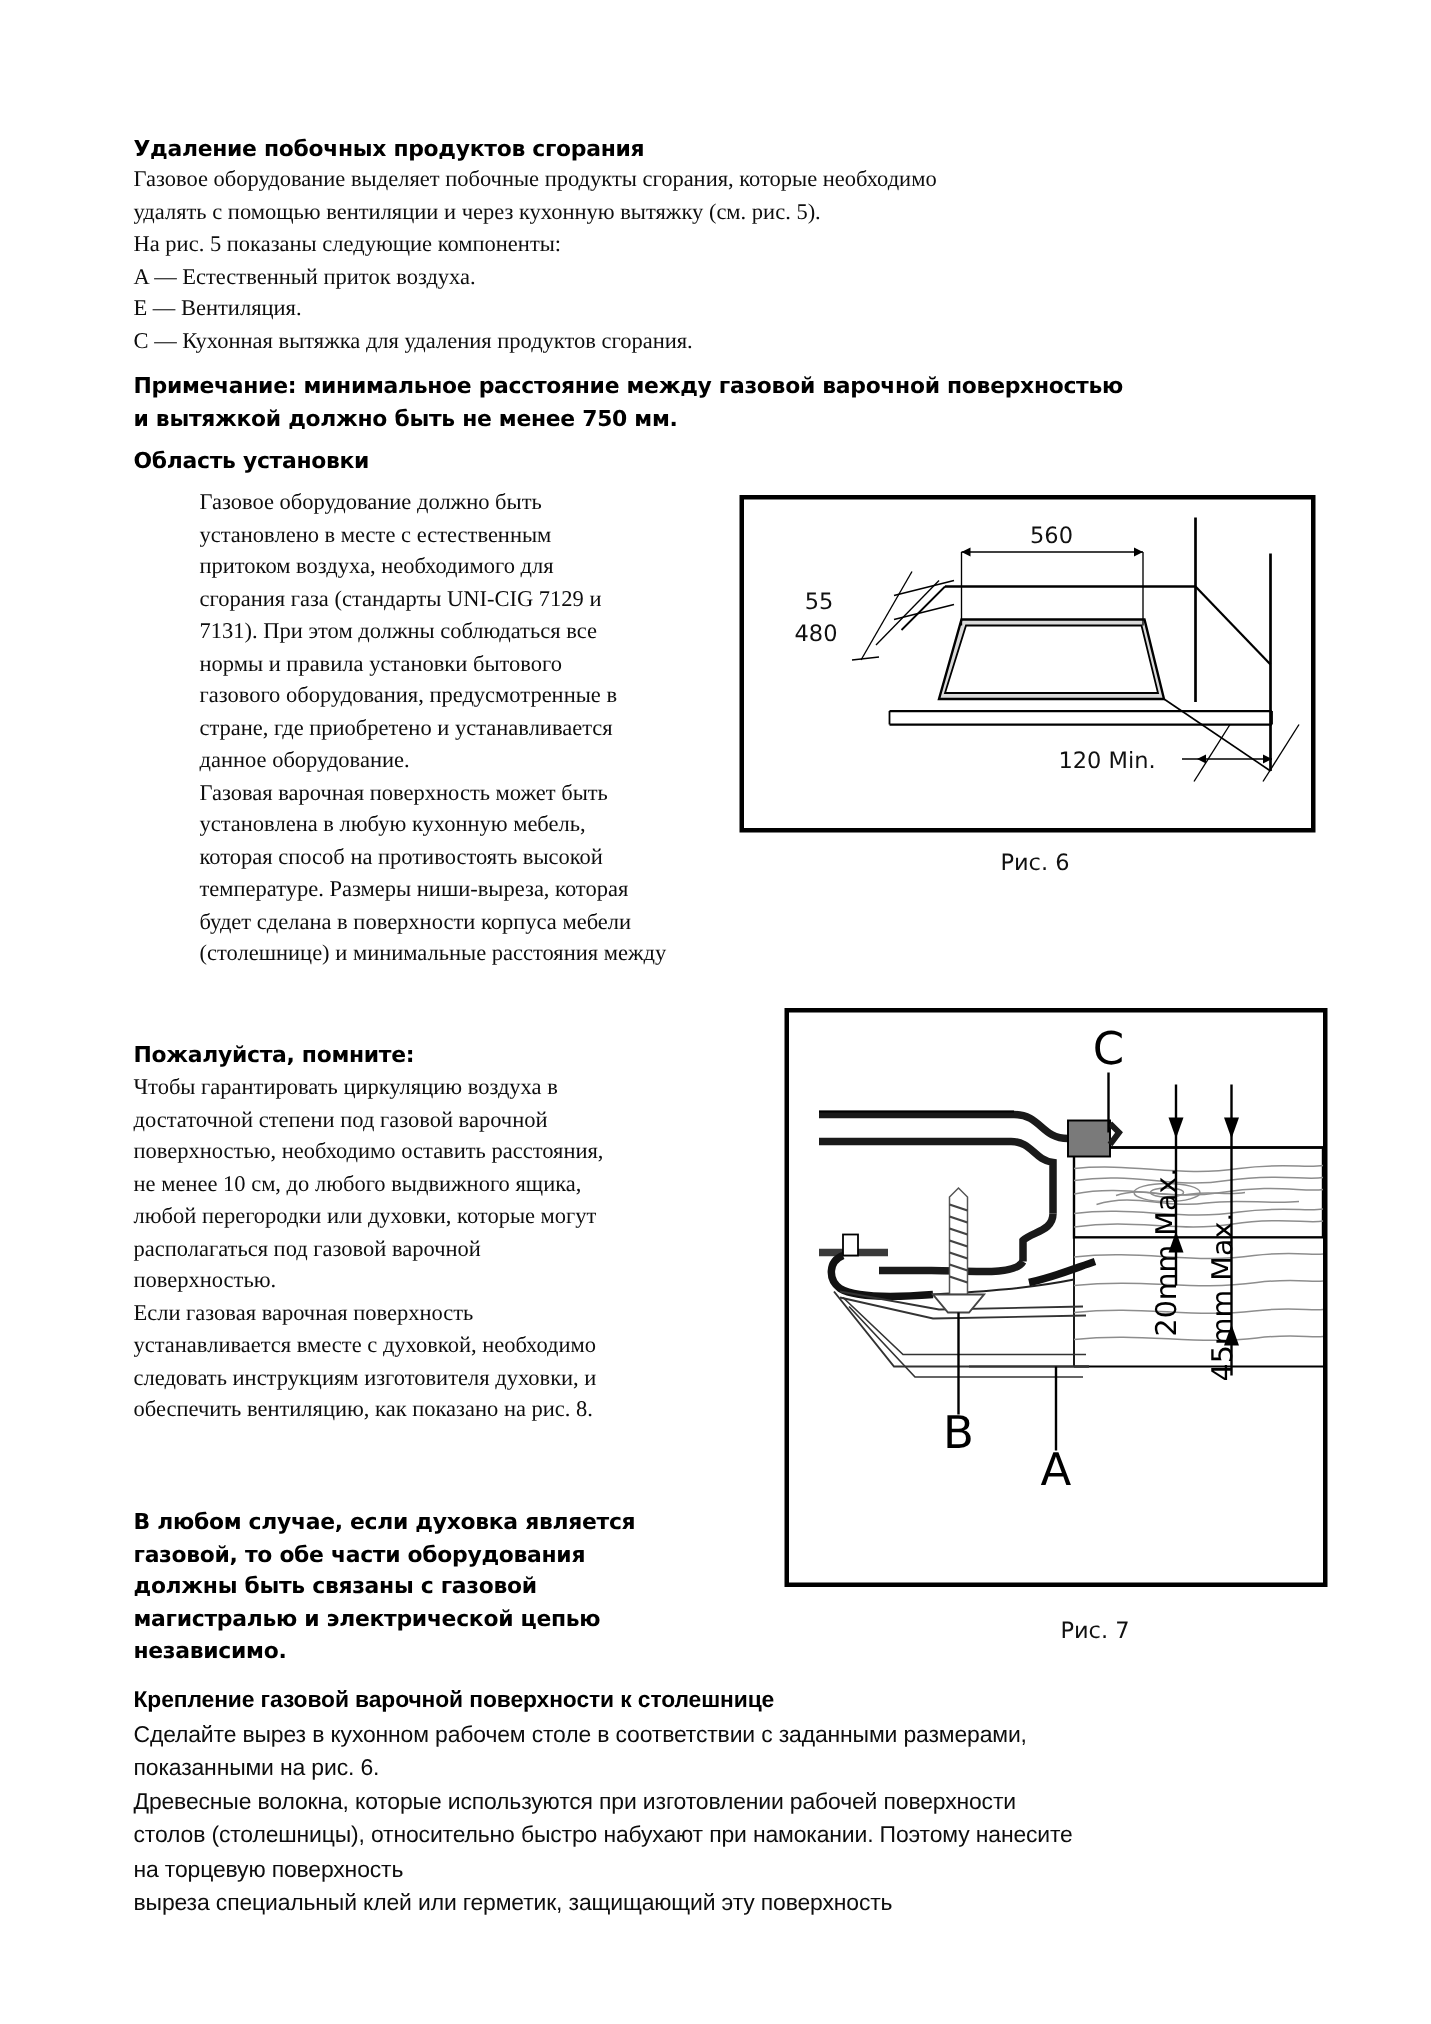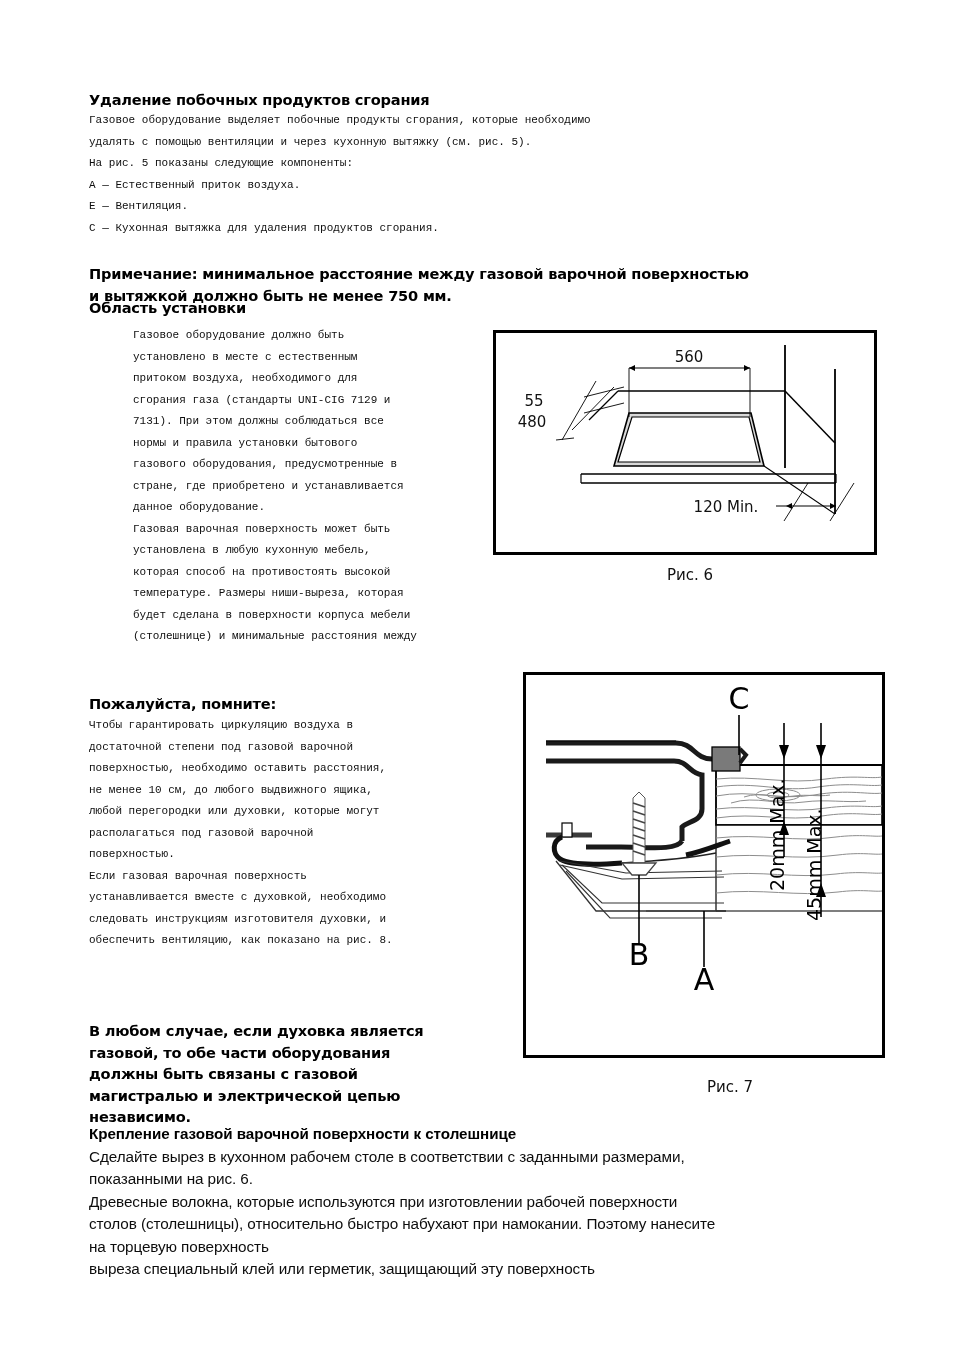--- a/index.html
+++ b/index.html
@@ -19,22 +19,22 @@
     position: absolute;
     left: 0; top: 0;
     width: 874px;
     height: 1349px;
     background: #fff;
   }
 
   
   .tb {
     position: absolute;
-    font-family: Liberation Mono, monospace;
-    font-size: 11px;
+    font-family: Liberation Serif, serif;
+    font-size: 15px;
     line-height: 21.5px;
     color: #0d0d0d;
     white-space: pre-wrap;
     letter-spacing: 0px;
   }
   .tb.narrow {
     font-family: "Liberation Sans", sans-serif;
     font-size: 15.3px;
     line-height: 22.4px;
     letter-spacing: -0.1px;
@@ -57,21 +57,20 @@
   }
   .bold-para {
     position: absolute;
     font-family: "DejaVu Sans", sans-serif;
     font-weight: bold;
     font-size: 14.6px;
     line-height: 21.5px;
     color: #000;
     white-space: pre-wrap;
     letter-spacing: -0.2px;
-    margin-top: 16px;
   }
 
   
   .figbox {
     position: absolute;
     border: 3px solid #000;
     background: #fff;
     box-sizing: border-box;
   }
   .figcap {
@@ -112,21 +111,21 @@
 стране, где приобретено и устанавливается
 данное оборудование.
 Газовая варочная поверхность может быть
 установлена в любую кухонную мебель,
 которая способ на противостоять высокой
 температуре. Размеры ниши-выреза, которая
 будет сделана в поверхности корпуса мебели
 (столешнице) и минимальные расстояния между</div>
 
 
-  <div class="figbox" style="left:493px; top:330px; width:384px; height:225px;">
+  <div class="figbox" style="left:493px; top:330px; width:384px; height:225px;padding-left:12px;">
     <svg width="378" height="219" viewBox="0 0 378 219">
 
       <line x1="289" y1="12" x2="289" y2="135" stroke="#000" stroke-width="1.8"></line>
       <line x1="339" y1="36" x2="339" y2="181" stroke="#000" stroke-width="1.8"></line>
 
       <line x1="122" y1="58" x2="289" y2="58" stroke="#000" stroke-width="1.6"></line>
 
       <line x1="122" y1="58" x2="93" y2="87" stroke="#000" stroke-width="1.2"></line>
 
       <polygon points="133,80 255,80 268,133 118,133" fill="#d9d9d9" stroke="#000" stroke-width="1.6"></polygon>

